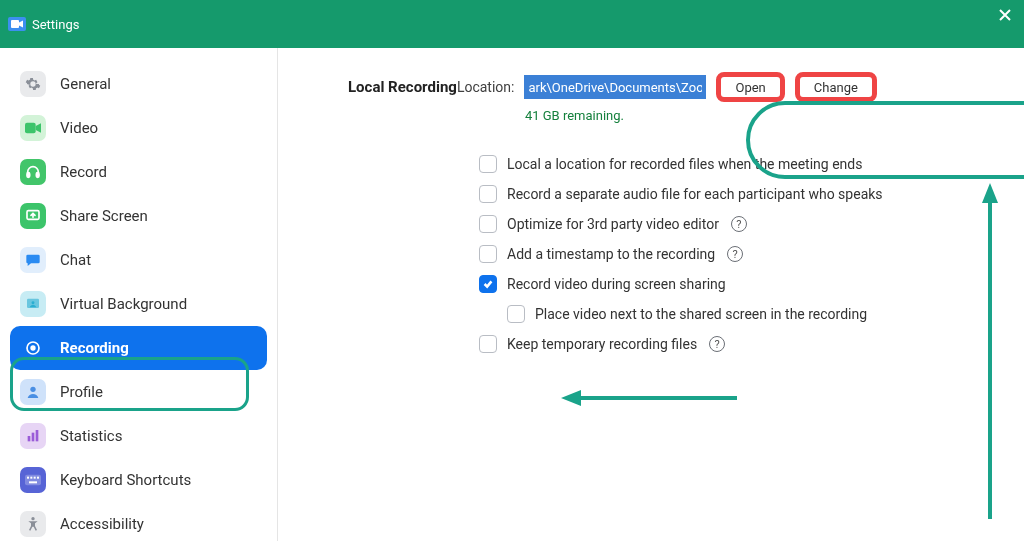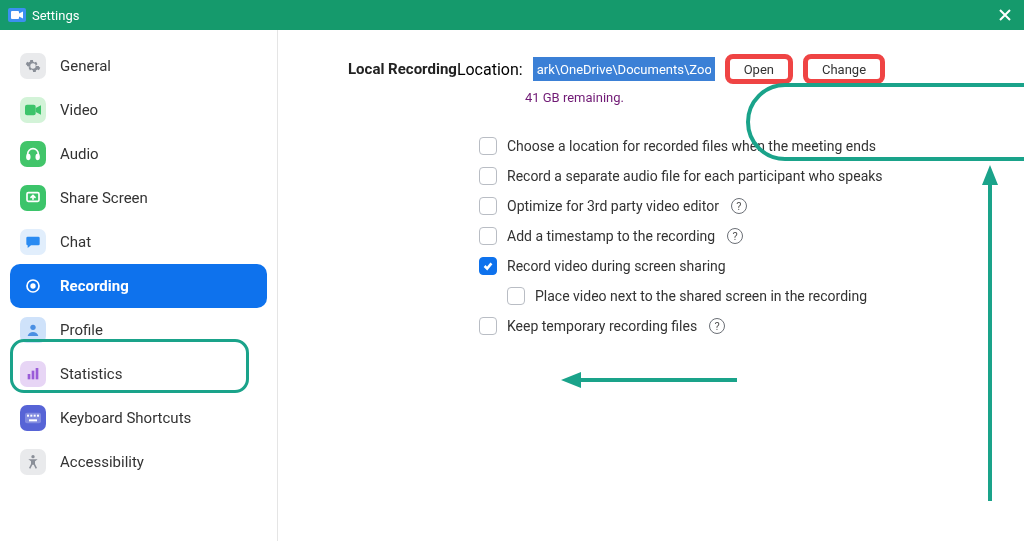--- a/index.html
+++ b/index.html
@@ -1,18 +1,18 @@
 <!DOCTYPE html>
 <html><head>
 <meta charset="utf-8">
 <style>
   * { box-sizing: border-box; margin: 0; padding: 0; font-family: -apple-system, BlinkMacSystemFont, "Segoe UI", Roboto, Arial, sans-serif; }
   body { width: 1024px; height: 541px; overflow: hidden; background: #fff; position: relative; }
 
-  .titlebar { height: 30px; background: #159a6c; color: #fff; display: flex; align-items: center; padding: 0 8px; font-size: 13px; position: relative; }
+  .titlebar { height: 48px; background: #159a6c; color: #fff; display: flex; align-items: center; padding: 0 8px; font-size: 13px; position: relative; }
   .titlebar .app-icon { width: 18px; height: 14px; background: #3c8ff0; border-radius: 2px; display: flex; align-items: center; justify-content: center; margin-right: 6px; }
   .titlebar .app-icon svg { width: 12px; height: 8px; fill: #fff; }
   .titlebar .title { font-weight: 400; }
   .titlebar .close { position: absolute; right: 8px; top: 4px; width: 22px; height: 22px; display: flex; align-items: center; justify-content: center; cursor: pointer; }
   .titlebar .close svg { width: 12px; height: 12px; stroke: #fff; stroke-width: 2; }
 
   .body { display: flex; height: calc(100% - 30px); }
   .sidebar { width: 278px; border-right: 1px solid #e5e5e5; padding: 14px 10px 0 10px; overflow: visible; position: relative; }
   .nav-item { height: 44px; display: flex; align-items: center; gap: 14px; padding: 0 10px; border-radius: 10px; cursor: pointer; font-size: 15px; color: #333; }
   .nav-item.active { background: #0e72ed; color: #fff; font-weight: 700; }
@@ -21,24 +21,24 @@
 
   
   .rec-ring { position: absolute; border: 3px solid #1aa38a; border-radius: 14px; left: 10px; top: 309px; width: 239px; height: 54px; pointer-events: none; }
 
   .content { flex: 1; padding: 24px 30px 0 70px; position: relative; font-size: 14px; color: #333; }
 
   .section-row { display: flex; align-items: flex-start; }
   .section-label { font-weight: 700; font-size: 15px; color: #222; padding-top: 6px; white-space: nowrap; }
   .loc-block { display: flex; flex-direction: column; gap: 6px; }
   .loc-line { display: flex; align-items: center; gap: 10px; }
-  .loc-label { font-size: 16px; color: #000000; }
+  .loc-label { font-size: 14px; color: #404040; }
   .loc-input { width: 182px; height: 24px; border: none; outline: none; font-size: 13px; color: #fff; background: #3b80d6; padding: 0 4px; font-family: inherit; }
   .btn { height: 30px; padding: 0 14px; border: 5px solid #ef4444; background: #fff; border-radius: 8px; font-size: 13px; color: #333; cursor: pointer; }
-  .remaining { font-size: 13px; color: #701a75; margin-left: 68px; }
+  .remaining { font-size: 13px; color: #15803d; margin-left: 68px; }
 
   .opts { margin-top: 32px; display: flex; flex-direction: column; gap: 12px; margin-left: 131px; }
   .opt { display: flex; align-items: center; gap: 10px; font-size: 14px; color: #333; }
   .opt.sub { margin-left: 28px; }
   .chk { width: 18px; height: 18px; border: 1.5px solid #b9bdc4; border-radius: 4px; background: #fff; display: flex; align-items: center; justify-content: center; cursor: pointer; flex-shrink: 0; }
   .chk.checked { background: #0e72ed; border-color: #0e72ed; }
   .chk.checked svg { width: 12px; height: 12px; stroke: #fff; stroke-width: 3; fill: none; }
   .help { width: 16px; height: 16px; border: 1.2px solid #6b6f76; border-radius: 50%; display: flex; align-items: center; justify-content: center; font-size: 11px; color: #555; margin-left: 2px; }
 
   
@@ -87,38 +87,48 @@
           <span>Video</span>
         </div>
         <div class="nav-item">
           <span class="icon-wrap" style="background: rgb(66, 197, 106); color: rgb(255, 255, 255);">
             <svg viewBox="0 0 24 24" fill="none" stroke="currentColor" stroke-width="2.5">
               <path d="M4 14v-2a8 8 0 0116 0v2"></path>
               <rect x="3" y="13" width="4" height="7" rx="2" fill="currentColor"></rect>
               <rect x="17" y="13" width="4" height="7" rx="2" fill="currentColor"></rect>
             </svg>
           </span>
-          <span>Audio</span>
+          <span>Record</span>
         </div>
         <div class="nav-item">
           <span class="icon-wrap" style="background: rgb(60, 196, 106); color: rgb(255, 255, 255);">
             <svg viewBox="0 0 24 24" fill="none" stroke="currentColor" stroke-width="2.5">
               <rect x="3" y="4" width="18" height="13" rx="2"></rect>
               <path d="M12 14V8M9 11l3-3 3 3" stroke-linecap="round"></path>
             </svg>
           </span>
           <span>Share Screen</span>
         </div>
         <div class="nav-item">
           <span class="icon-wrap" style="background: rgb(225, 238, 252); color: rgb(42, 139, 242);">
             <svg viewBox="0 0 24 24" fill="currentColor">
               <path d="M4 4h16a2 2 0 012 2v9a2 2 0 01-2 2H9l-5 4v-4a2 2 0 01-2-2V6a2 2 0 012-2z"></path>
             </svg>
           </span>
           <span>Chat</span>
+        </div>
+        <div class="nav-item">
+          <span class="icon-wrap" style="background: rgb(199, 236, 244); color: rgb(42, 174, 209);">
+            <svg viewBox="0 0 24 24" fill="currentColor">
+              <rect x="3" y="4" width="18" height="14" rx="2" opacity=".6"></rect>
+              <circle cx="12" cy="10" r="2.2"></circle>
+              <path d="M7 17c1-2.5 3-4 5-4s4 1.5 5 4"></path>
+            </svg>
+          </span>
+          <span>Virtual Background</span>
         </div>
         <div class="nav-item active">
           <span class="icon-wrap" style="background: transparent; color: rgb(255, 255, 255);">
             <svg viewBox="0 0 24 24">
               <circle cx="12" cy="12" r="9" fill="none" stroke="currentColor" stroke-width="2.5"></circle>
               <circle cx="12" cy="12" r="4" fill="currentColor"></circle>
             </svg>
           </span>
           <span>Recording</span>
         </div>
@@ -177,21 +187,21 @@
           <button class="btn">Open</button>
           <button class="btn">Change</button>
         </div>
         <div class="remaining">41 GB remaining.</div>
       </div>
     </div>
 
     <div class="opts" id="opts">
         <div class="opt">
           <span class="chk"></span>
-          <span>Choose a location for recorded files when the meeting ends</span>
+          <span>Local a location for recorded files when the meeting ends</span>
         </div>
         <div class="opt">
           <span class="chk"></span>
           <span>Record a separate audio file for each participant who speaks</span>
         </div>
         <div class="opt">
           <span class="chk"></span>
           <span>Optimize for 3rd party video editor</span>
           <span class="help">?</span>
         </div>

